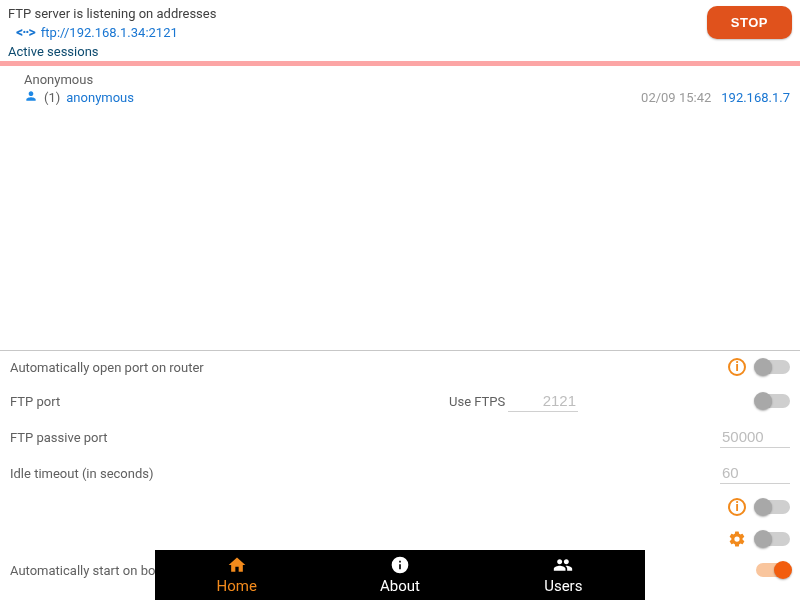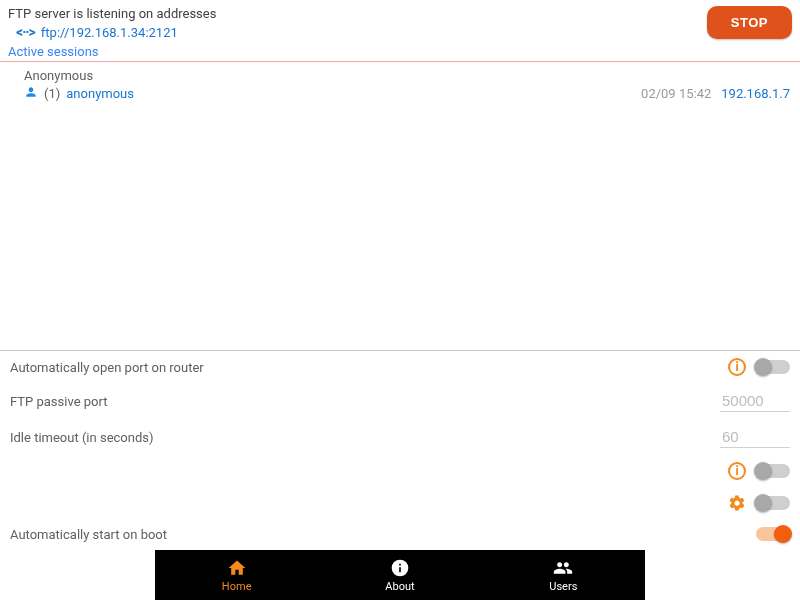--- a/index.html
+++ b/index.html
@@ -44,23 +44,23 @@
     border: none;
     padding: 9px 24px;
     font-size: 13px;
     font-weight: 700;
     letter-spacing: 0.5px;
     border-radius: 10px;
     box-shadow: 0 1px 2px rgba(0,0,0,0.25);
     cursor: pointer;
   }
   .section-heading {
-    color: #3b82f6;
+    color: #0c4a6e;
     padding: 0 8px 2px 8px;
-    border-bottom: 1px solid #fca5a5;
+    border-bottom: 5px solid #fca5a5;
     margin-top: 2px;
   }
   .session {
     padding: 6px 10px;
     margin-left: 14px;
   }
   .session .name {
     color: #606060;
     margin-bottom: 2px;
   }
@@ -171,21 +171,21 @@
   }
   .nav-item {
     flex: 1;
     display: flex;
     flex-direction: column;
     align-items: center;
     justify-content: center;
     gap: 2px;
     cursor: pointer;
     color: #fff;
-    font-size: 11px;
+    font-size: 15px;
   }
   .nav-item.active { color: #F28A1C; }
   .nav-item svg { width: 20px; height: 20px; fill: currentColor; }
 </style>
 </head>
 <body>
 
 <div class="header">
   <div class="status-line">FTP server is listening on addresses</div>
   <div class="addr-line">
@@ -218,20 +218,29 @@
 
   <div class="set-row">
     <span class="label">Automatically open port on router</span>
     <span class="spacer"></span>
     <span class="info-icon">i</span>
     <span class="toggle">
         <span class="knob"></span>
       </span>
   </div>
 
+  <div class="set-row">
+    <span class="label">FTP port</span>
+    <span class="spacer"></span>
+    <input class="mid-input" style="position: relative; right: 170px;" value="2121">
+    <span class="ftps-label" style="position:absolute; left:445px;">Use FTPS</span>
+    <span class="toggle">
+        <span class="knob"></span>
+      </span>
+  </div>
 
   <div class="set-row">
     <span class="label">FTP passive port</span>
     <span class="spacer"></span>
     <input class="right-input" value="50000" style="">
   </div>
 
   <div class="set-row">
     <span class="label">Idle timeout (in seconds)</span>
     <span class="spacer"></span>

